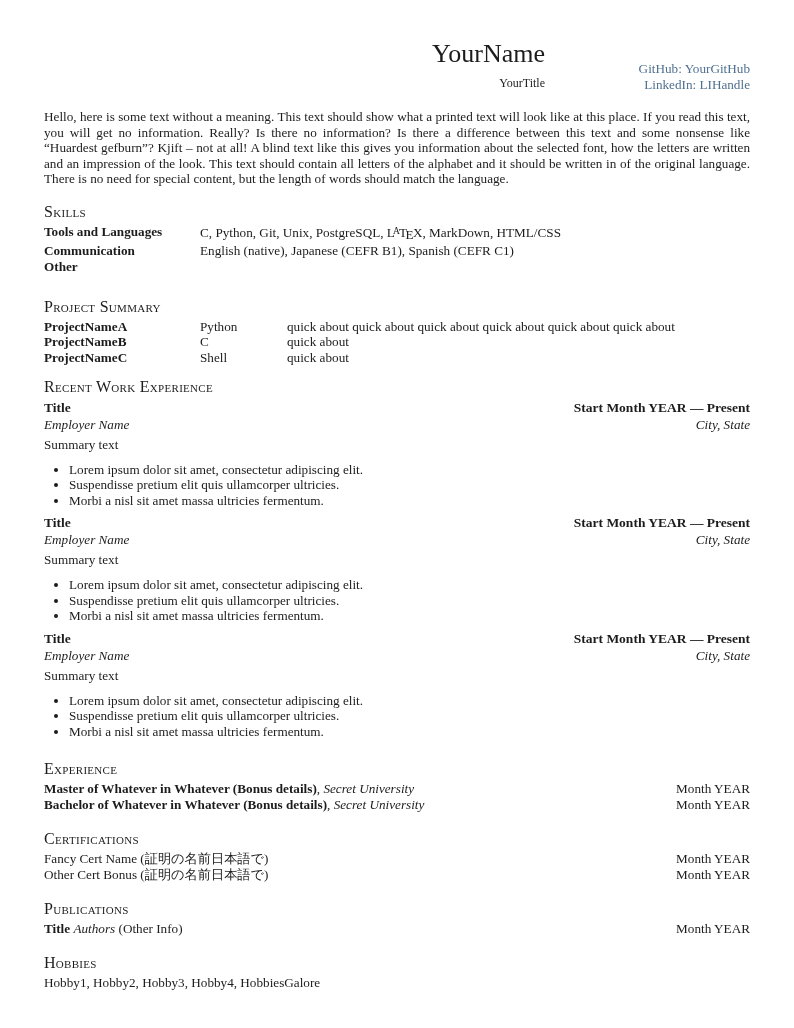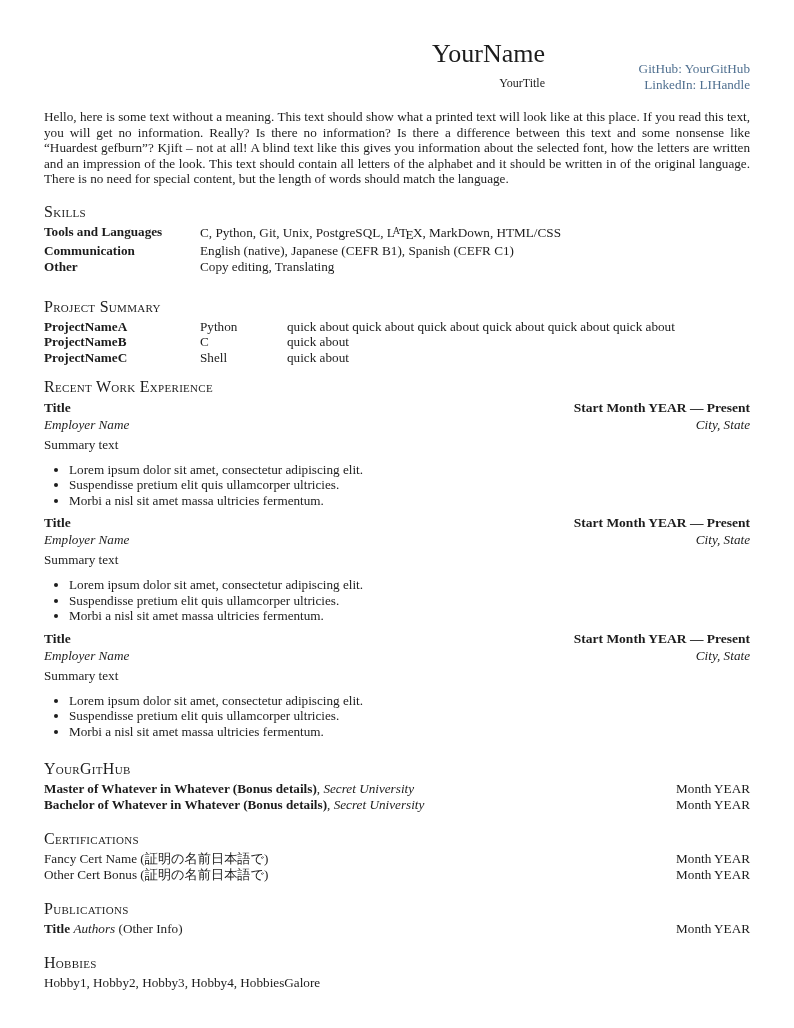--- a/index.html
+++ b/index.html
@@ -93,21 +93,20 @@
     <div class="kv-row">
       <span class="kv-label">Tools and Languages</span>
       <span class="kv-value">C, Python, Git, Unix, PostgreSQL, <span>L<span class="lxa">A</span>T<span class="lxe">E</span>X</span>, MarkDown, HTML/CSS</span>
     </div>
     <div class="kv-row">
       <span class="kv-label">Communication</span>
       <span class="kv-value">English (native), Japanese (CEFR B1), Spanish (CEFR C1)</span>
     </div>
     <div class="kv-row">
       <span class="kv-label">Other</span>
-      <span class="kv-value">Copy editing, Translating</span>
     </div>
   </div>
 
   <div class="section sec-projects">
     <h2 class="section-heading">Project Summary</h2>
     <div class="kv-row">
       <span class="proj-name">ProjectNameA</span>
       <span class="proj-lang">Python</span>
       <span class="proj-about">quick about quick about quick about quick about quick about quick about</span>
     </div>
@@ -172,21 +171,21 @@
       <div class="job-summary">Summary text</div>
       <ul class="bullets">
         <li>Lorem ipsum dolor sit amet, consectetur adipiscing elit.</li>
         <li>Suspendisse pretium elit quis ullamcorper ultricies.</li>
         <li>Morbi a nisl sit amet massa ultricies fermentum.</li>
       </ul>
     </div>
   </div>
 
   <div class="section sec-edu">
-    <h2 class="section-heading">YourGitHub</h2>
+    <h2 class="section-heading">Experience</h2>
     <div class="split-row">
       <span class="split-left"><b class="bold">Master of Whatever in Whatever (Bonus details)</b><span>, </span><i class="italic">Secret University</i></span>
       <span>Month YEAR</span>
     </div>
     <div class="split-row">
       <span class="split-left"><b class="bold">Bachelor of Whatever in Whatever (Bonus details)</b><span>, </span><i class="italic">Secret University</i></span>
       <span>Month YEAR</span>
     </div>
   </div>
 

